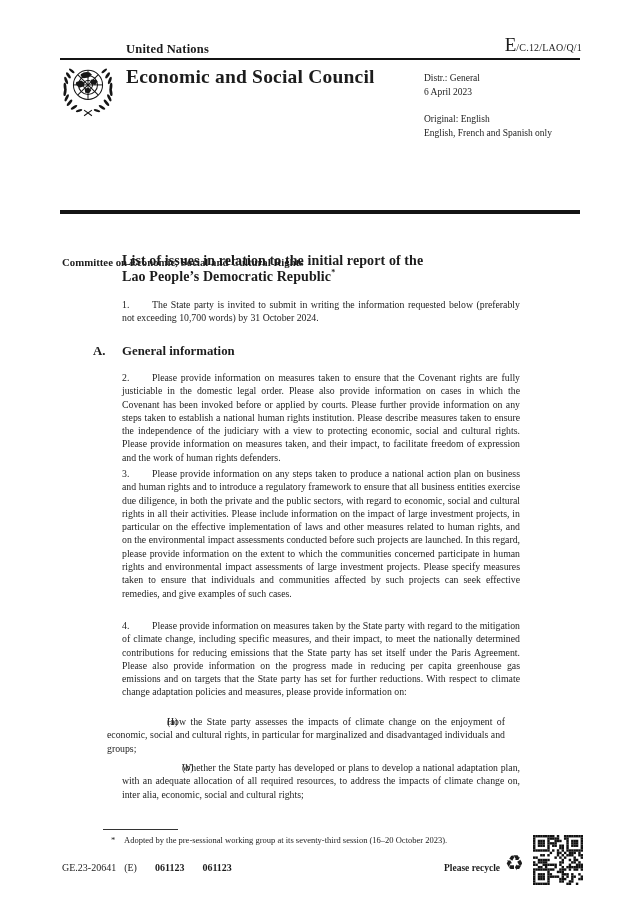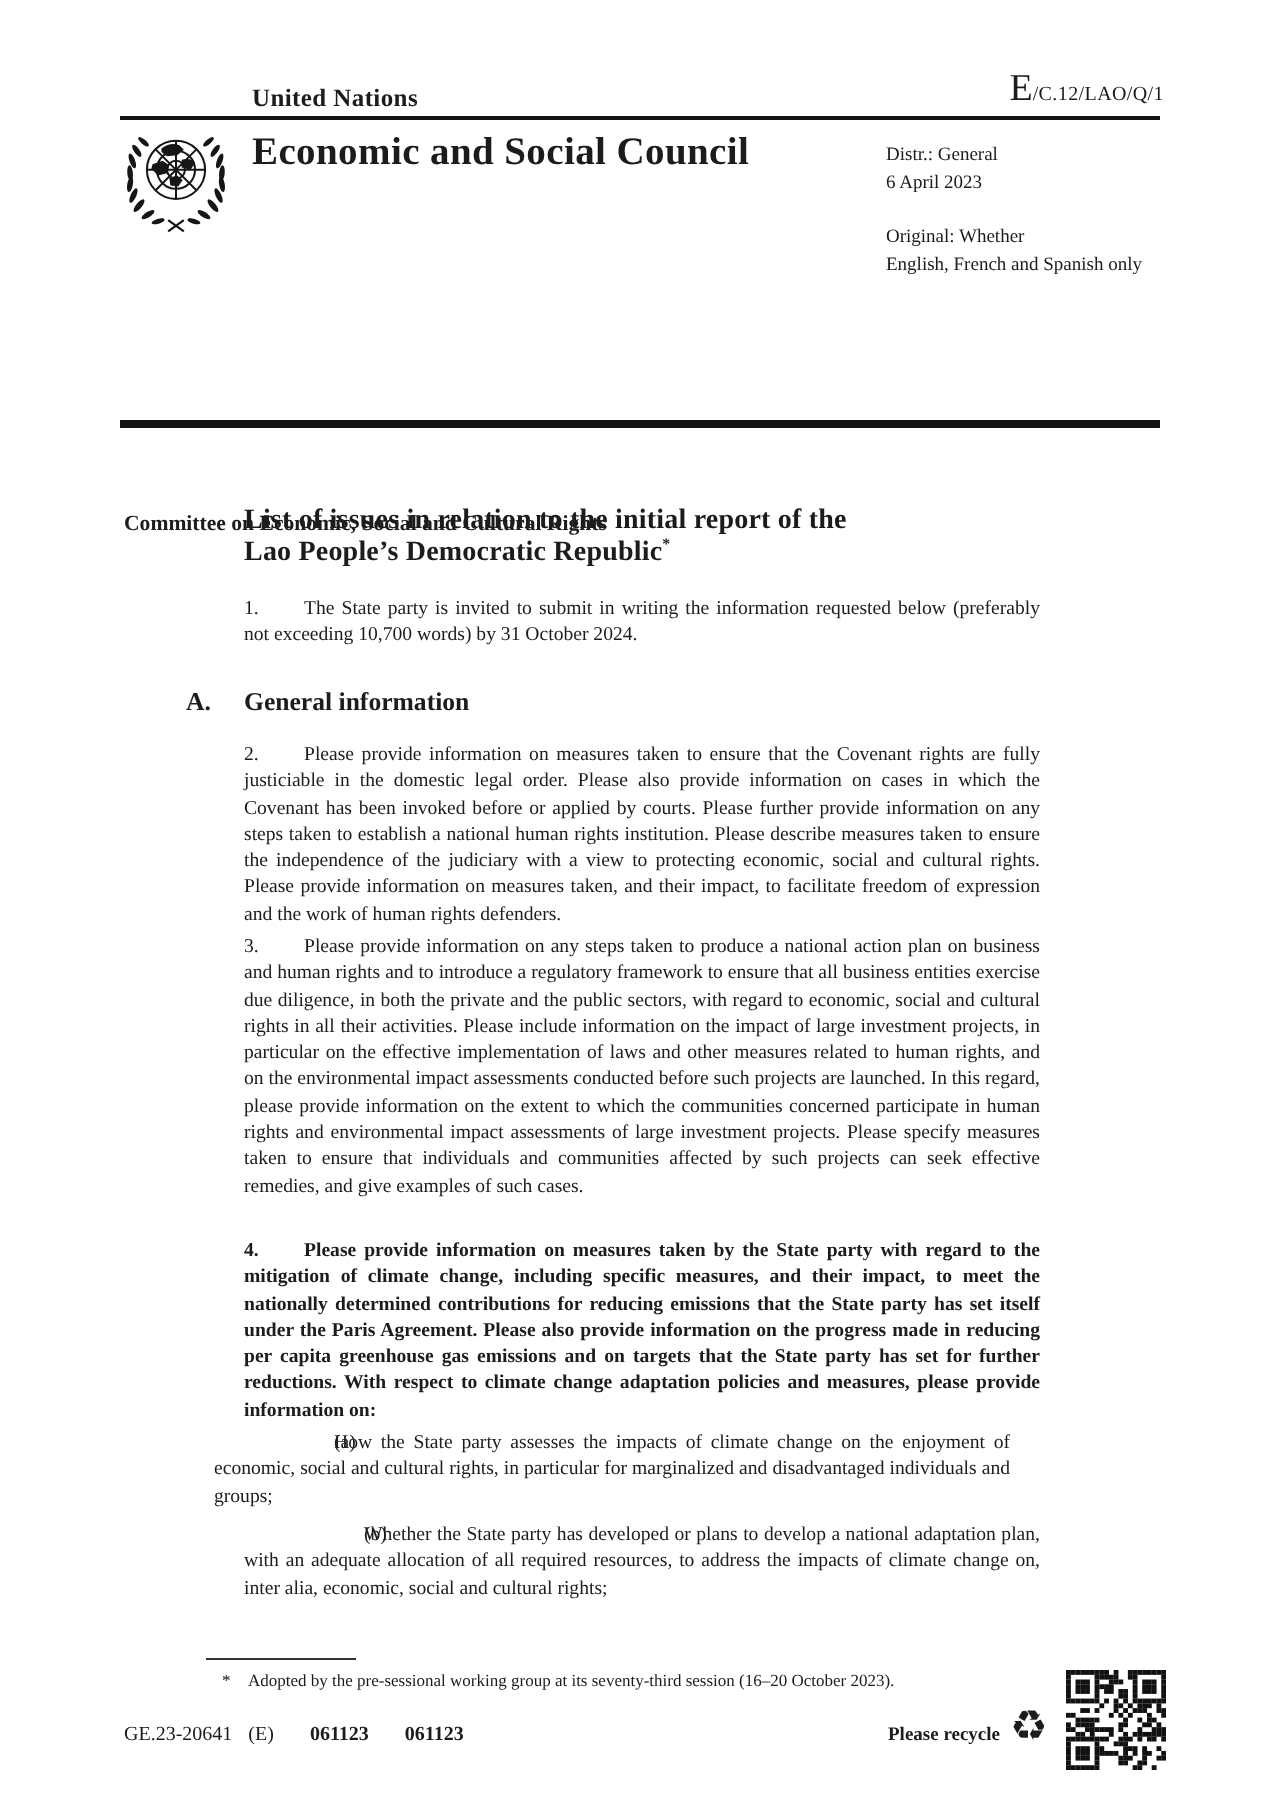--- a/index.html
+++ b/index.html
@@ -13,35 +13,35 @@
   }
   .abs { position:absolute; }
   .rule { background:#141414; }
   .un-name { left:126px; top:42px; font-size:12.5px; font-weight:bold; letter-spacing:0.2px; }
   .doc-symbol { top:34px; right:58px; display:flex; align-items:baseline; }
   .doc-symbol .big-e { font-size:19px; font-weight:normal; }
   .doc-symbol .suffix { font-size:10px; letter-spacing:0.2px; }
   .rule-top { left:60px; top:58px; width:520px; height:2px; }
   .emblem { left:60px; top:63px; width:56px; height:55px; }
   .council-title { left:126px; top:66px; font-size:19.5px; font-weight:bold; letter-spacing:0.2px; }
-  .meta { left:443px; font-size:9.5px; line-height:13.6px; }
+  .meta { left:424px; font-size:9.5px; line-height:13.6px; }
   .meta-a { top:72px; }
   .meta-b { top:113px; }
   .rule-mid { left:60px; top:210px; width:520px; height:4px; }
   .committee { left:62px; top:220px; font-size:10.8px; font-weight:bold;margin-top:36px; }
   .doc-title { left:122px; top:253px; width:430px; font-size:14px; font-weight:bold; line-height:15.8px; letter-spacing:0.1px; }
   .doc-title sup { font-size:8px; vertical-align:super; line-height:0; }
   .body-text { width:398px; font-size:9.8px; line-height:13.3px; text-align:justify; }
   .body-text .num { display:inline-block; width:30px; }
   .p-intro { left:122px; top:298px; }
   .section-head { left:93px; top:344px; font-size:12.8px; font-weight:bold; }
   .section-head .label { display:inline-block; width:29px; }
   .p2 { left:122px; top:371px; }
   .p3 { left:122px; top:467px; }
-  .p4 { left:122px; top:619px;font-weight:bold; }
+  .p4 { left:122px; top:619px; }
   .pa { left:107px; top:715px; }
   .pb { left:122px; top:761px; }
   .sub { text-indent:30px; }
   .fn-rule { left:103px; top:829px; width:75px; height:1px; background:#333; }
   .footnote { left:111px; top:835px; width:412px; font-size:8.5px; line-height:10.5px; }
   .footnote .fn-ref { display:inline-block; width:13px; }
   .footer-ge { left:62px; top:862px; font-size:10px; }
   .footer-ge .gap-s { margin-left:8px; }
   .footer-ge .gap-l { margin-left:18px;font-weight:bold; }
   .recycle { left:444px; top:863px; font-size:9.5px; font-weight:bold; }
@@ -99,21 +99,21 @@
   </svg>
 </div>
 
 <div class="abs council-title">Economic and Social Council</div>
 
 <div class="abs meta meta-a">
   <div>Distr.: General</div>
   <div>6 April 2023</div>
 </div>
 <div class="abs meta meta-b">
-  <div>Original: Whether</div>
+  <div>Original: English</div>
   <div>English, French and Spanish only</div>
 </div>
 
 <div class="abs rule rule-mid"></div>
 
 <div class="abs committee">Committee on Economic, Social and Cultural Rights</div>
 
 <div class="abs doc-title">
   <div>List of issues in relation to the initial report of the</div>
   <div><span>Lao People’s Democratic Republic</span><sup>*</sup></div>

